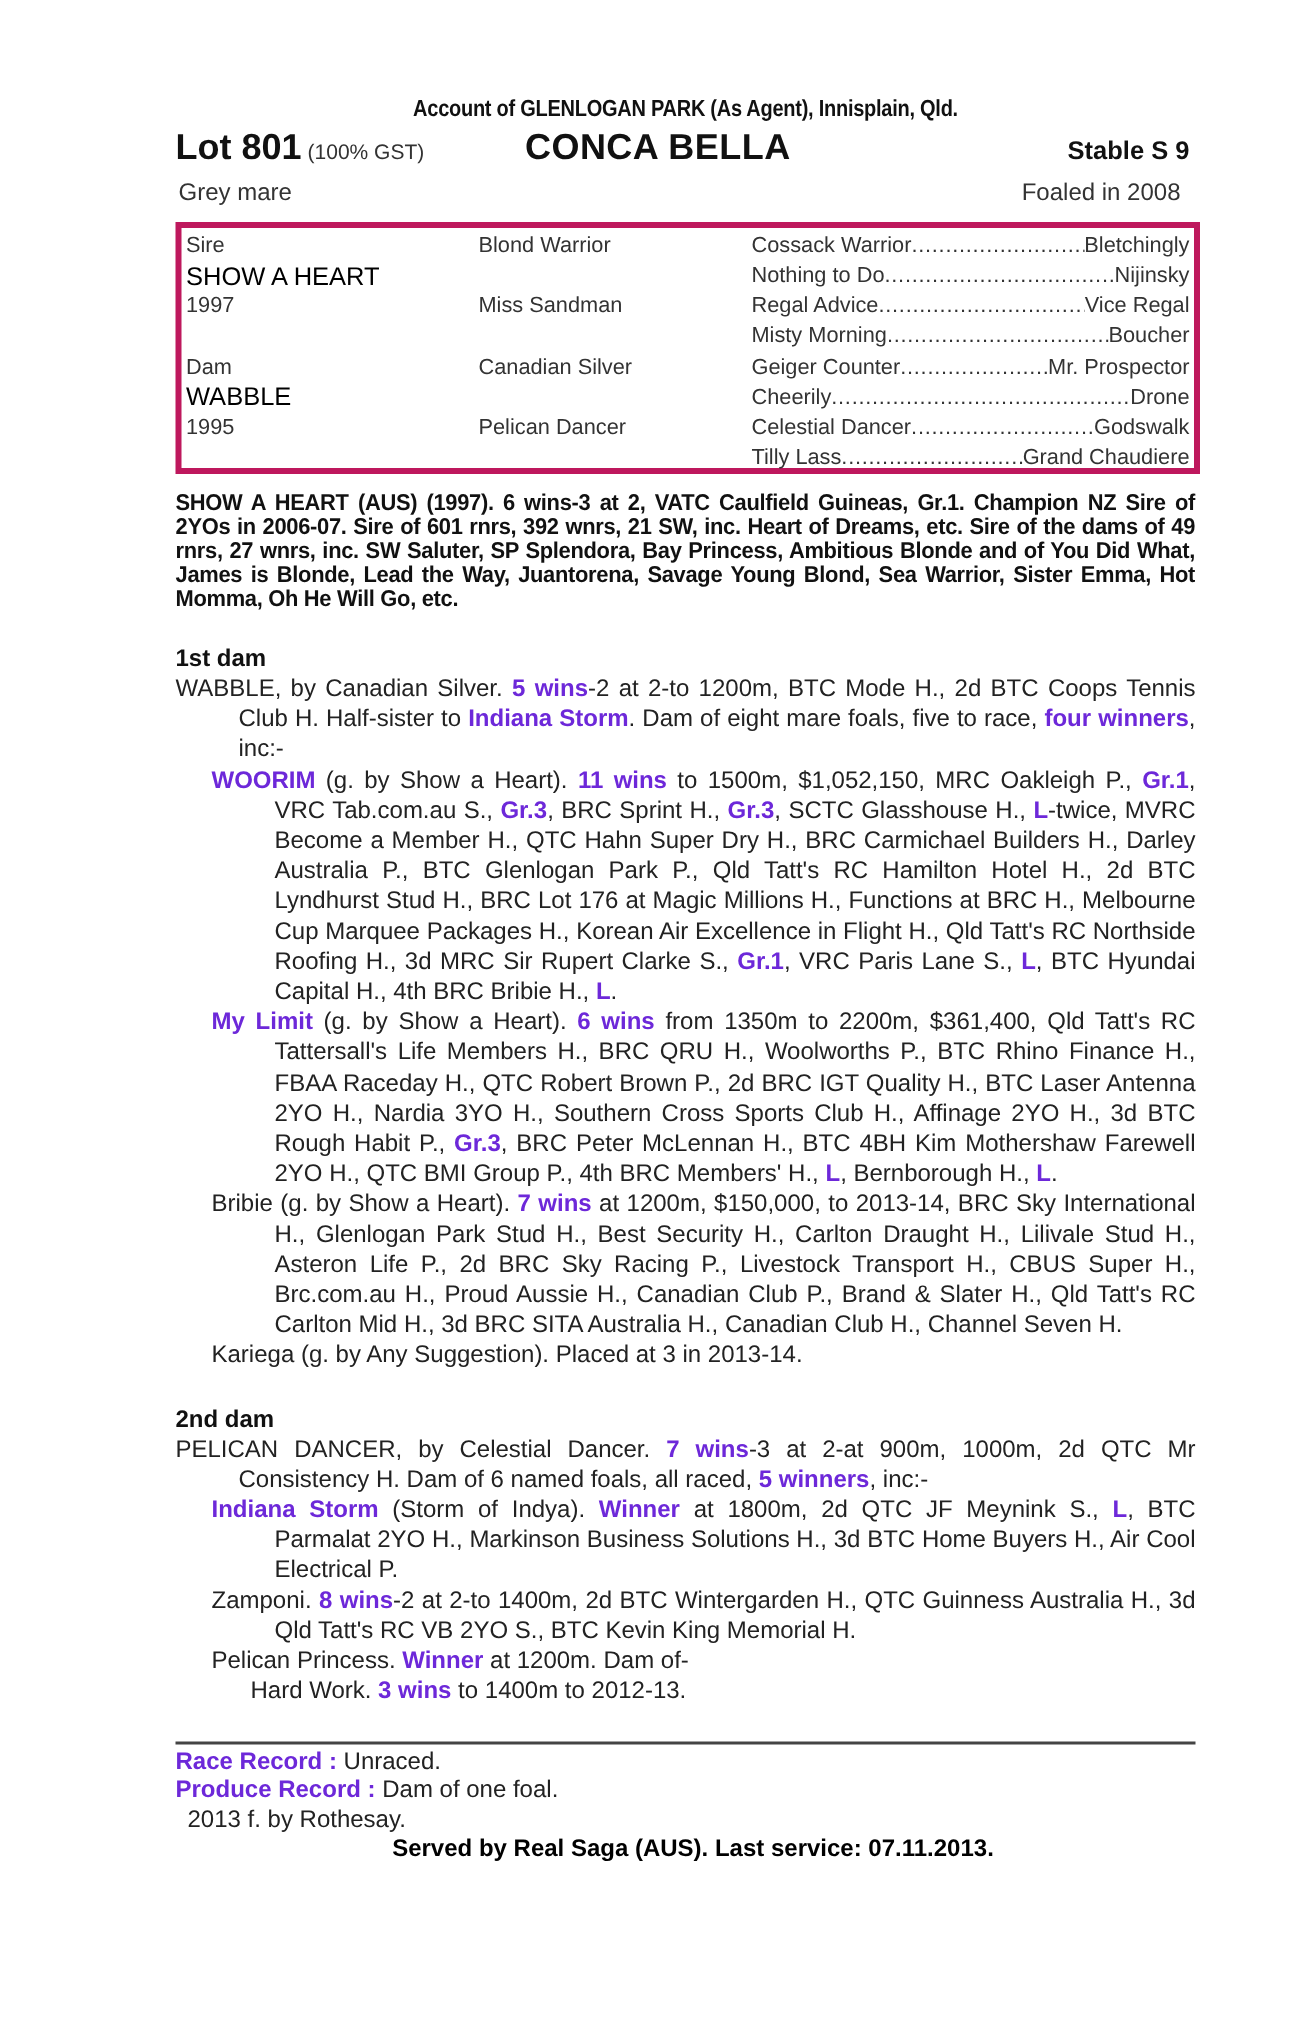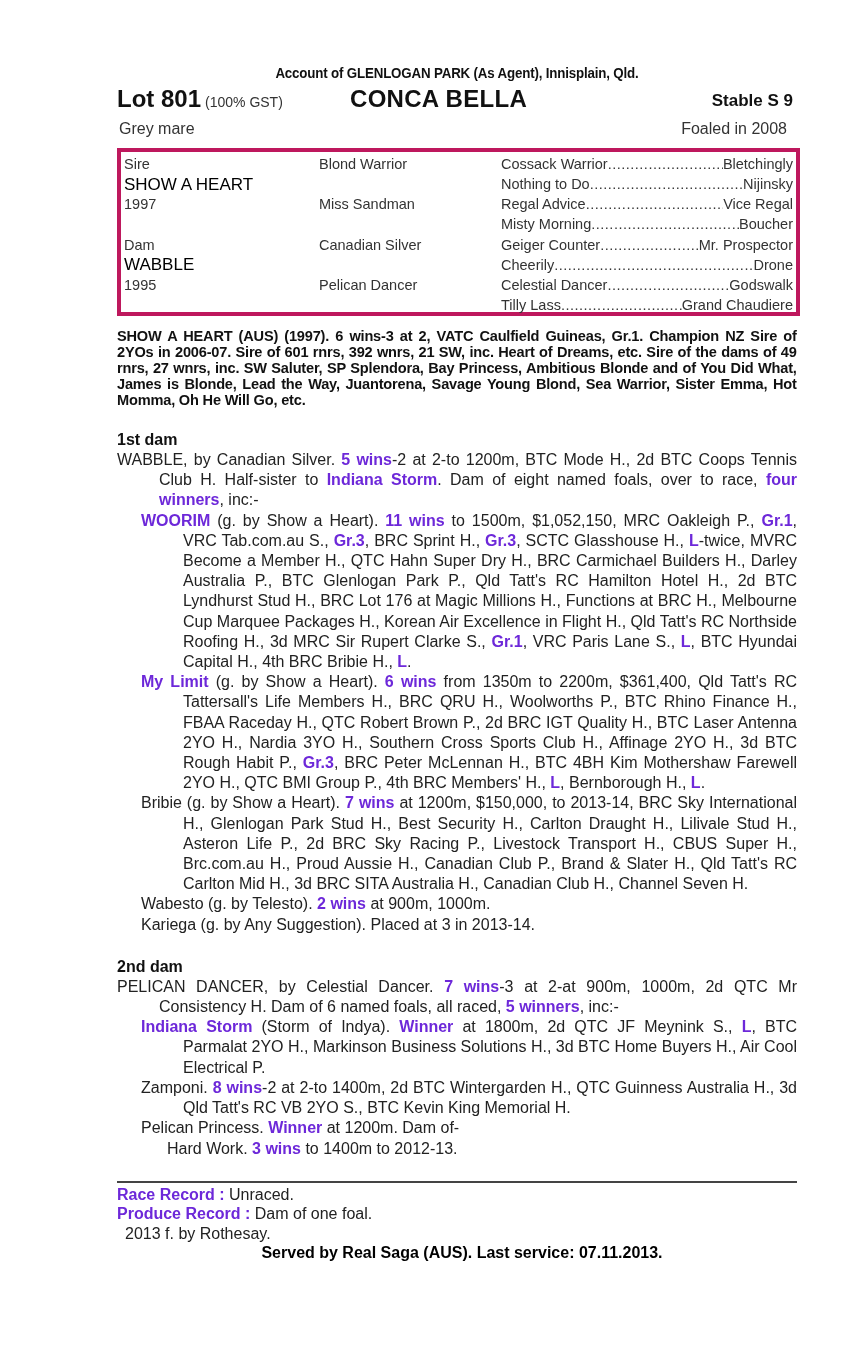--- a/index.html
+++ b/index.html
@@ -110,25 +110,24 @@
     <div class="g3" style="top:143px">
         <span class="a">Tilly Lass</span>
         <span class="dots"></span>
         <span class="b">Grand Chaudiere</span>
       </div>
   </div>
 
   <div class="sirebio">SHOW A HEART (AUS) (1997). 6 wins-3 at 2, VATC Caulfield Guineas, Gr.1. Champion NZ Sire of 2YOs in 2006-07. Sire of 601 rnrs, 392 wnrs, 21 SW, inc. Heart of Dreams, etc. Sire of the dams of 49 rnrs, 27 wnrs, inc. SW Saluter, SP Splendora, Bay Princess, Ambitious Blonde and of You Did What, James is Blonde, Lead the Way, Juantorena, Savage Young Blond, Sea Warrior, Sister Emma, Hot Momma, Oh He Will Go, etc.</div>
 
   <h3>1st dam</h3>
-  <p class="para p0"><span>WABBLE, by Canadian Silver. </span><b>5 wins</b><span>-2 at 2-to 1200m, BTC Mode H., 2d BTC Coops Tennis Club H. Half-sister to </span><b>Indiana Storm</b><span>. Dam of eight named foals, over to race, </span><b>four winners</b><span>, inc:-</span></p>
+  <p class="para p0"><span>WABBLE, by Canadian Silver. </span><b>5 wins</b><span>-2 at 2-to 1200m, BTC Mode H., 2d BTC Coops Tennis Club H. Half-sister to </span><b>Indiana Storm</b><span>. Dam of eight mare foals, five to race, </span><b>four winners</b><span>, inc:-</span></p>
   <p class="para p1"><b>WOORIM</b><span> (g. by Show a Heart). </span><b>11 wins</b><span> to 1500m, $1,052,150, MRC Oakleigh P., </span><b>Gr.1</b><span>, VRC Tab.com.au S., </span><b>Gr.3</b><span>, BRC Sprint H., </span><b>Gr.3</b><span>, SCTC Glasshouse H., </span><b>L</b><span>-twice, MVRC Become a Member H., QTC Hahn Super Dry H., BRC Carmichael Builders H., Darley Australia P., BTC Glenlogan Park P., Qld Tatt's RC Hamilton Hotel H., 2d BTC Lyndhurst Stud H., BRC Lot 176 at Magic Millions H., Functions at BRC H., Melbourne Cup Marquee Packages H., Korean Air Excellence in Flight H., Qld Tatt's RC Northside Roofing H., 3d MRC Sir Rupert Clarke S., </span><b>Gr.1</b><span>, VRC Paris Lane S., </span><b>L</b><span>, BTC Hyundai Capital H., 4th BRC Bribie H., </span><b>L</b><span>.</span></p>
   <p class="para p1"><b>My Limit</b><span> (g. by Show a Heart). </span><b>6 wins</b><span> from 1350m to 2200m, $361,400, Qld Tatt's RC Tattersall's Life Members H., BRC QRU H., Woolworths P., BTC Rhino Finance H., FBAA Raceday H., QTC Robert Brown P., 2d BRC IGT Quality H., BTC Laser Antenna 2YO H., Nardia 3YO H., Southern Cross Sports Club H., Affinage 2YO H., 3d BTC Rough Habit P., </span><b>Gr.3</b><span>, BRC Peter McLennan H., BTC 4BH Kim Mothershaw Farewell 2YO H., QTC BMI Group P., 4th BRC Members' H., </span><b>L</b><span>, Bernborough H., </span><b>L</b><span>.</span></p>
   <p class="para p2"><span>Bribie (g. by Show a Heart). </span><b>7 wins</b><span> at 1200m, $150,000, to 2013-14, BRC Sky International H., Glenlogan Park Stud H., Best Security H., Carlton Draught H., Lilivale Stud H., Asteron Life P., 2d BRC Sky Racing P., Livestock Transport H., CBUS Super H., Brc.com.au H., Proud Aussie H., Canadian Club P., Brand &amp; Slater H., Qld Tatt's RC Carlton Mid H., 3d BRC SITA Australia H., Canadian Club H., Channel Seven H.</span></p>
-  <p class="para p2"><span>Wabesto (g. by Telesto). </span><b>2 wins</b><span> at 900m, 1000m.</span></p>
   <p class="para p2">Kariega (g. by Any Suggestion). Placed at 3 in 2013-14.</p>
 
   <h3>2nd dam</h3>
   <p class="para p0"><span>PELICAN DANCER, by Celestial Dancer. </span><b>7 wins</b><span>-3 at 2-at 900m, 1000m, 2d QTC Mr Consistency H. Dam of 6 named foals, all raced, </span><b>5 winners</b><span>, inc:-</span></p>
   <p class="para p1"><b>Indiana Storm</b><span> (Storm of Indya). </span><b>Winner</b><span> at 1800m, 2d QTC JF Meynink S., </span><b>L</b><span>, BTC Parmalat 2YO H., Markinson Business Solutions H., 3d BTC Home Buyers H., Air Cool Electrical P.</span></p>
   <p class="para p2"><span>Zamponi. </span><b>8 wins</b><span>-2 at 2-to 1400m, 2d BTC Wintergarden H., QTC Guinness Australia H., 3d Qld Tatt's RC VB 2YO S., BTC Kevin King Memorial H.</span></p>
   <p class="para p2"><span>Pelican Princess. </span><b>Winner</b><span> at 1200m. Dam of-</span></p>
   <p class="para p3"><span>Hard Work. </span><b>3 wins</b><span> to 1400m to 2012-13.</span></p>
 
   <div class="rec">

